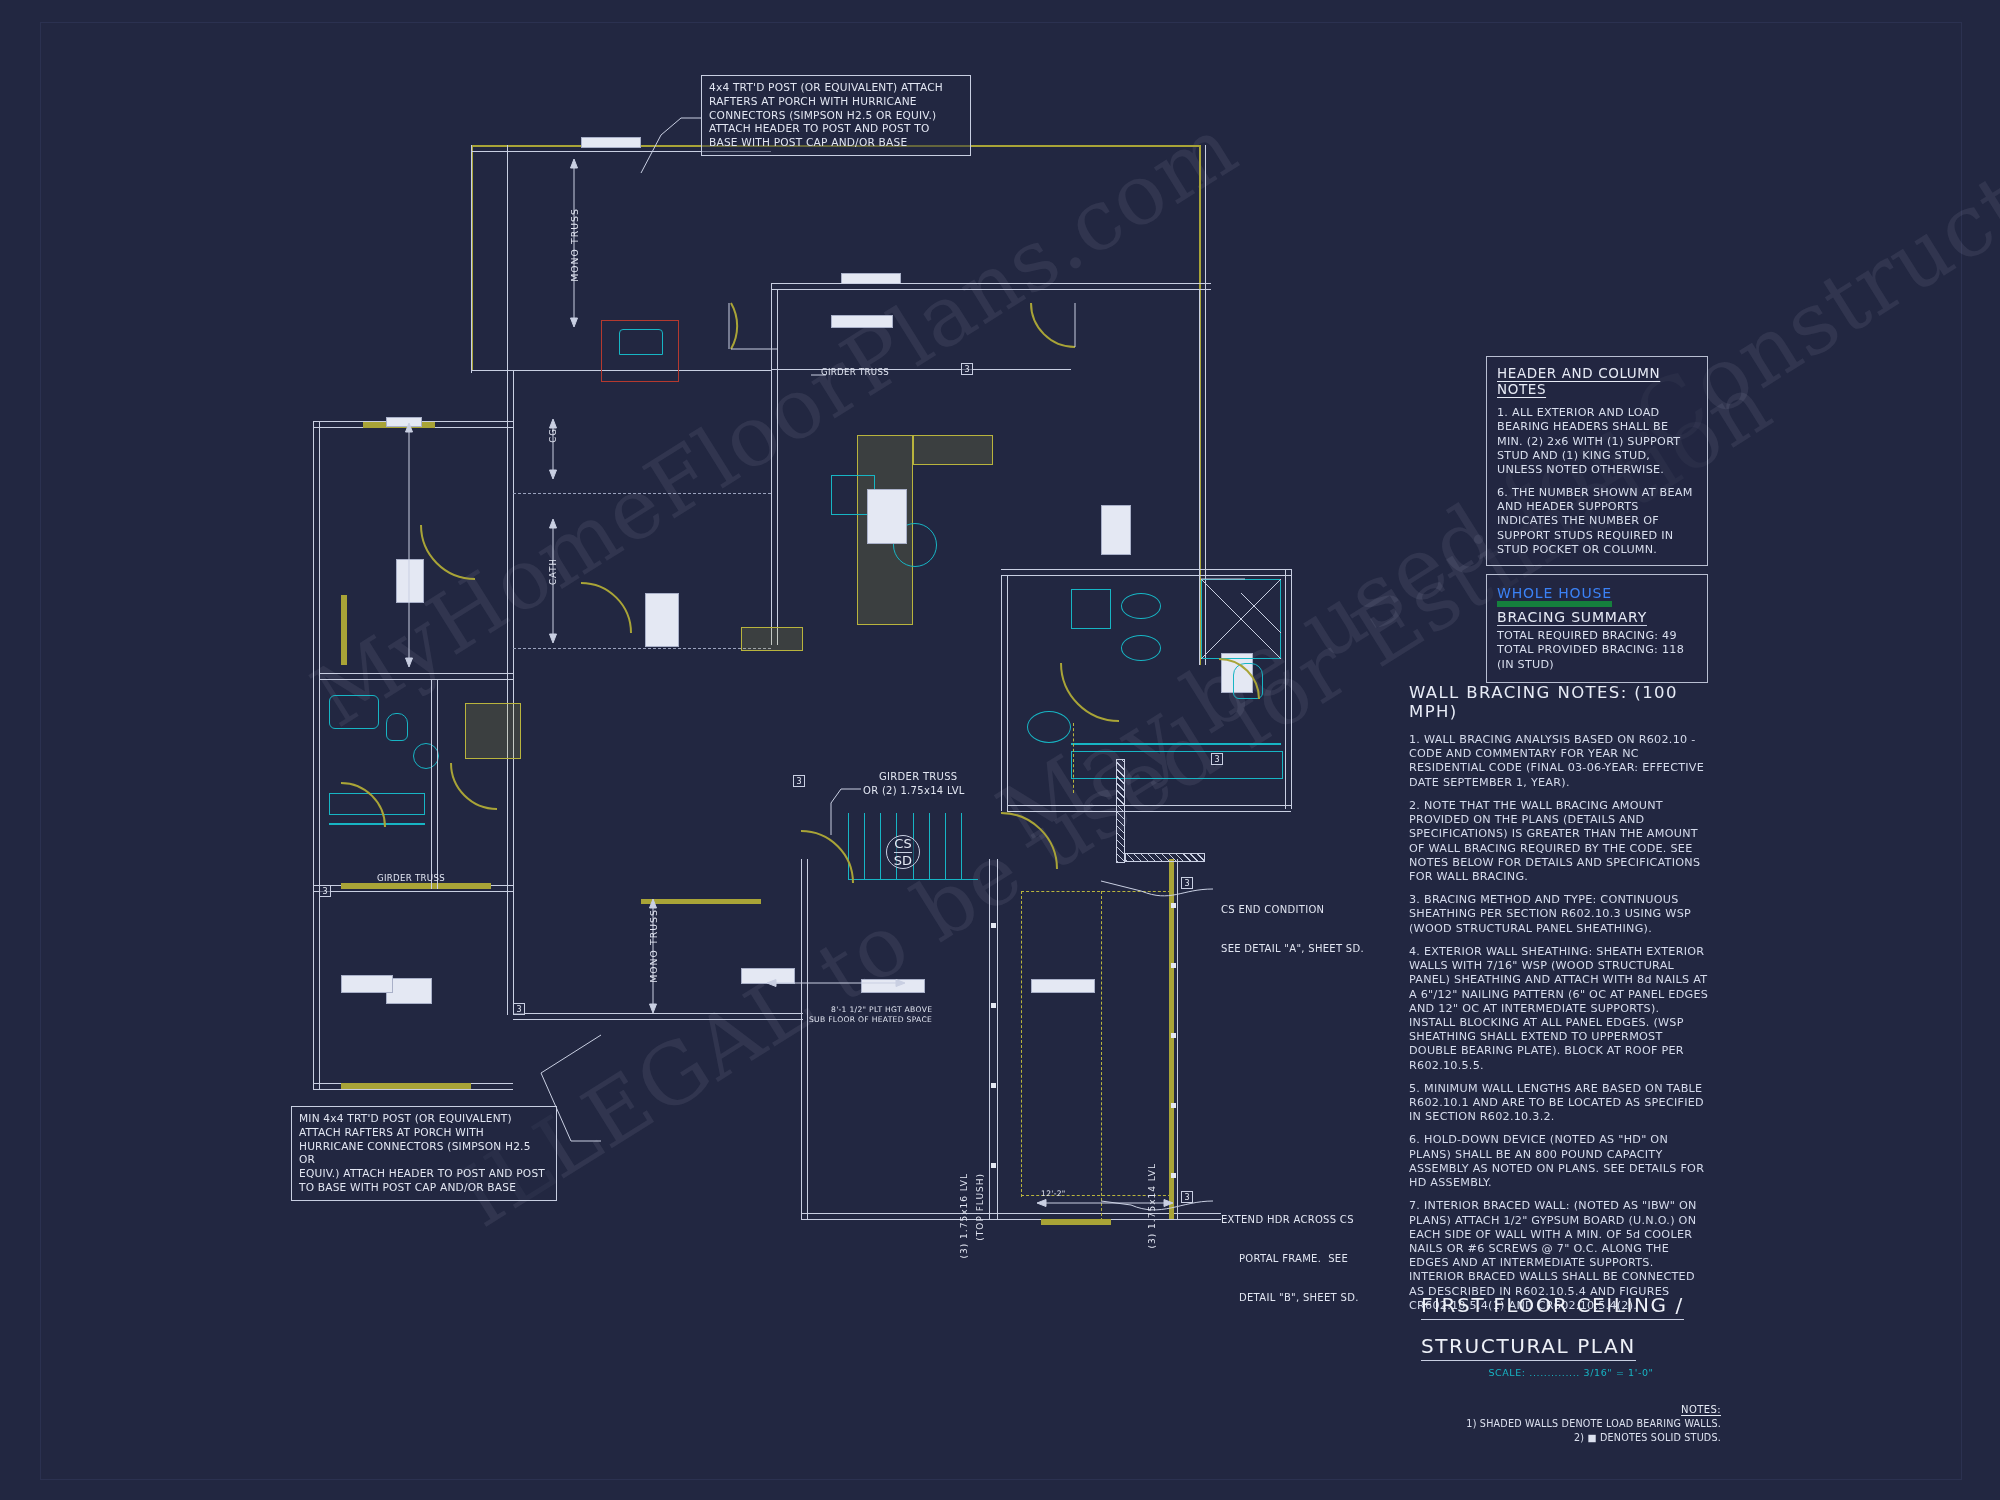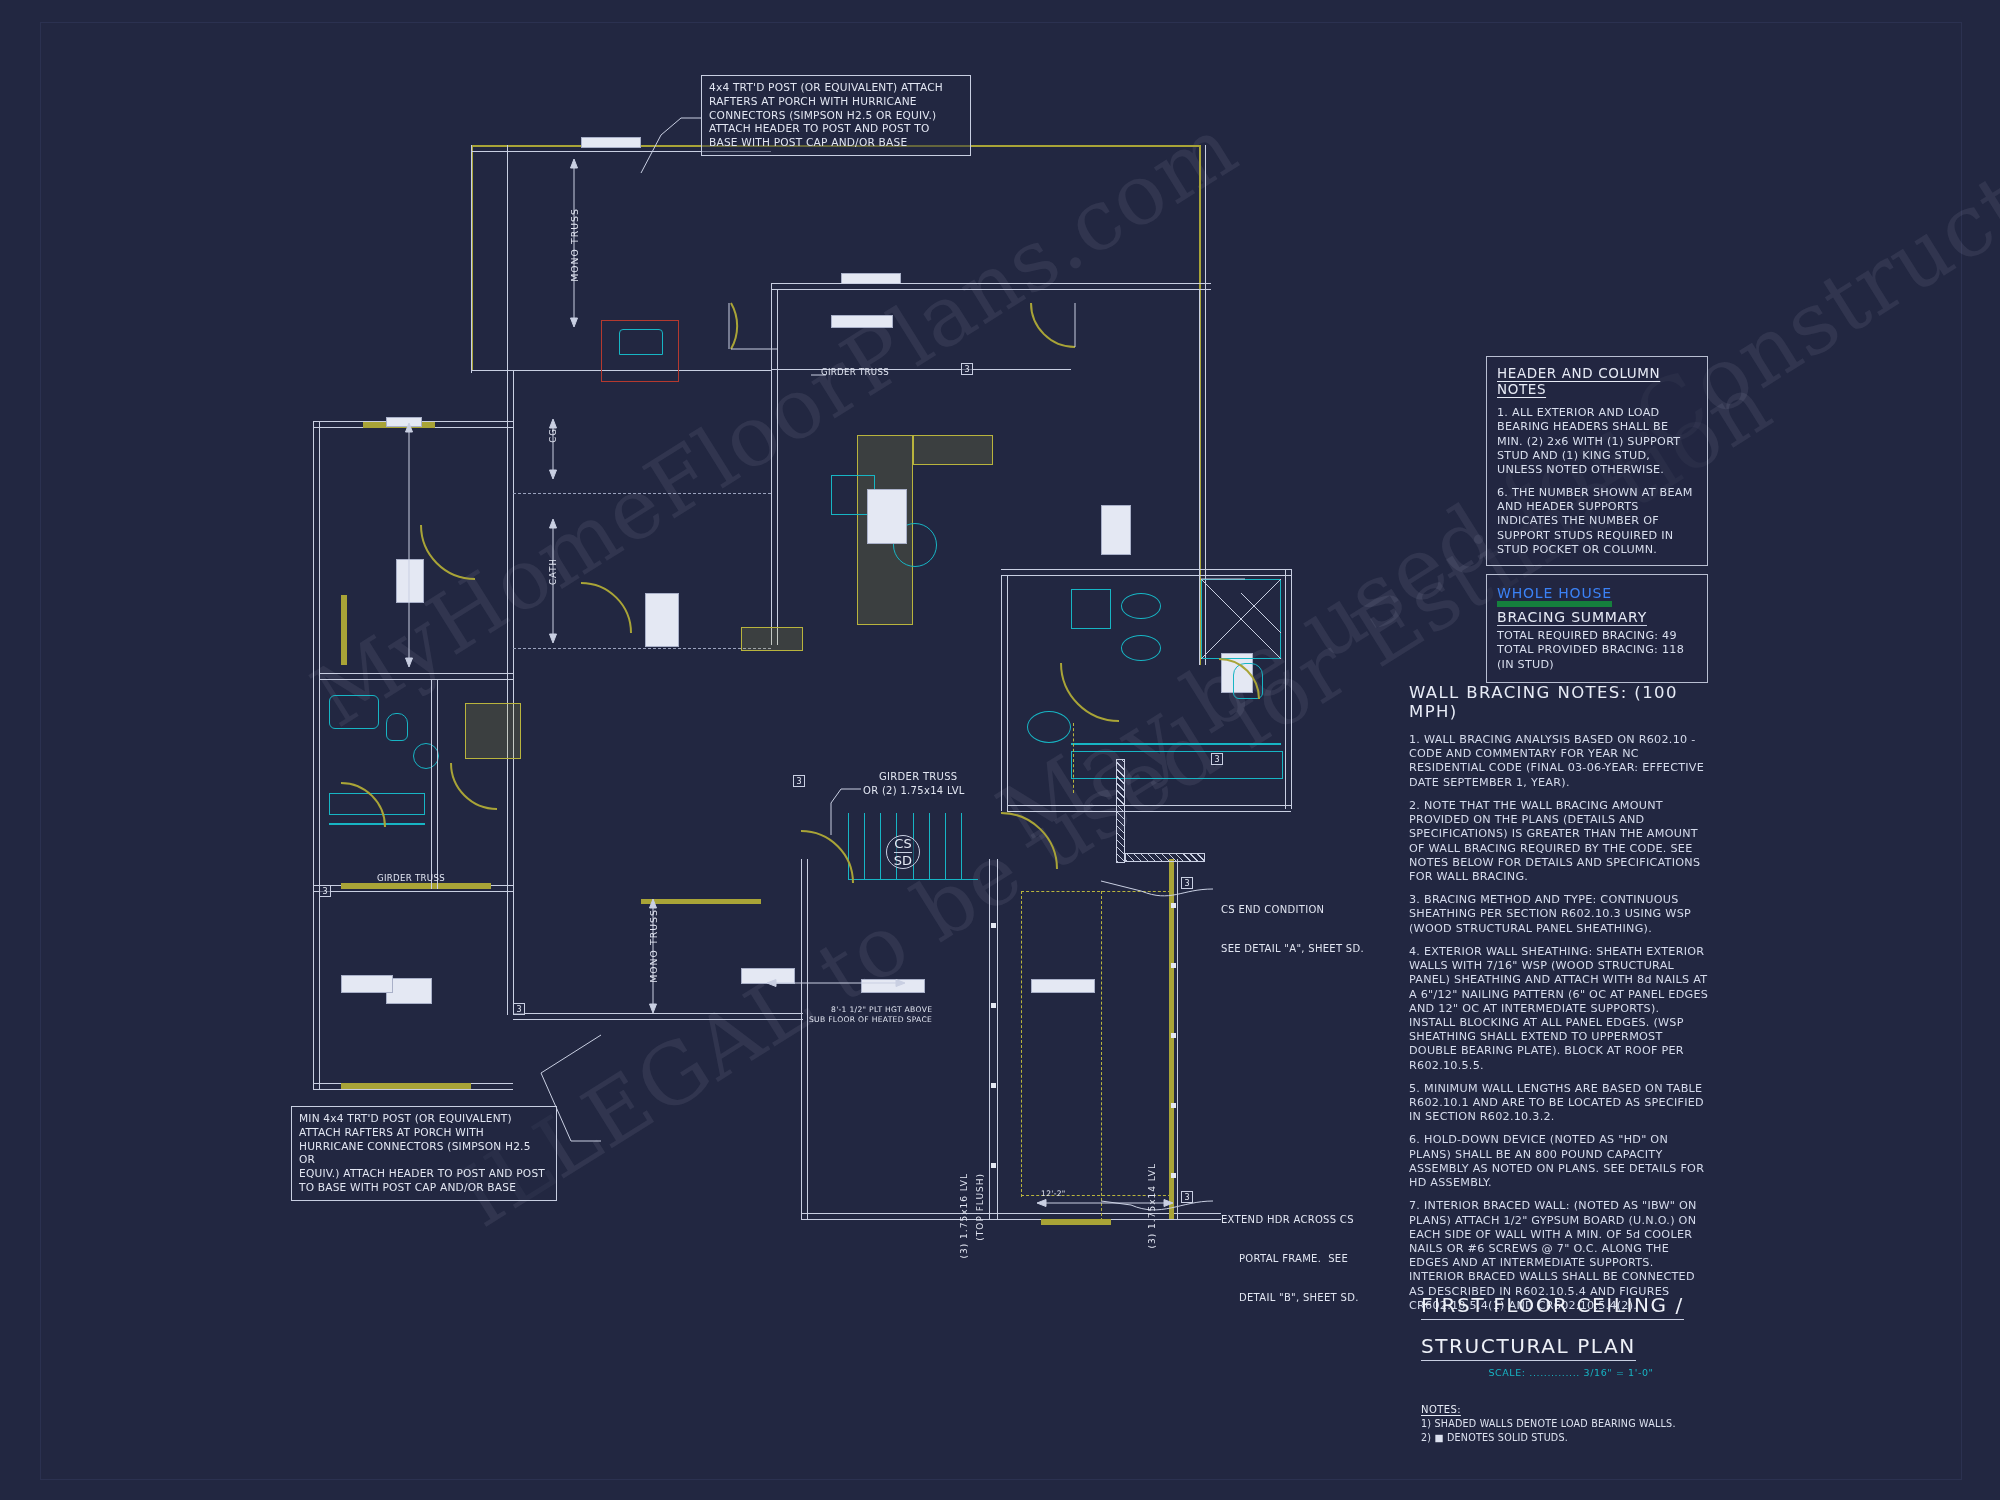--- a/index.html
+++ b/index.html
@@ -83,21 +83,21 @@
     line-height:1.05;background:rgba(34,39,65,.6);
   }
   
   #titleblock{position:absolute;left:1380px;top:1270px;width:300px;}
   .tb-line1,.tb-line2{
     font-size:20px;letter-spacing:1.6px;color:#eef1f8;
     border-bottom:1px solid #c9cfe2;padding-bottom:2px;display:inline-block;
   }
   .tb-line2{margin-top:14px;}
   .tb-scale{font-size:9.5px;color:#17b5c4;letter-spacing:.6px;margin-top:6px;text-align:center;}
-  .tb-notes{margin-top:26px;}
+  .tb-notes{margin-top:26px;text-align:right;}
   .tb-notes-h{font-size:10px;color:#e7ebf6;text-decoration:underline;text-underline-offset:2px;letter-spacing:.4px;}
   .tb-note{font-size:9.6px;color:#dce1ef;letter-spacing:.2px;margin-top:3px;}
   svg.over{position:absolute;left:0;top:0;width:1920px;height:1456px;pointer-events:none;overflow:visible;}
 </style>
 </head>
 <body>
 
 <div id="sheet">
   <div id="plotarea">
 

